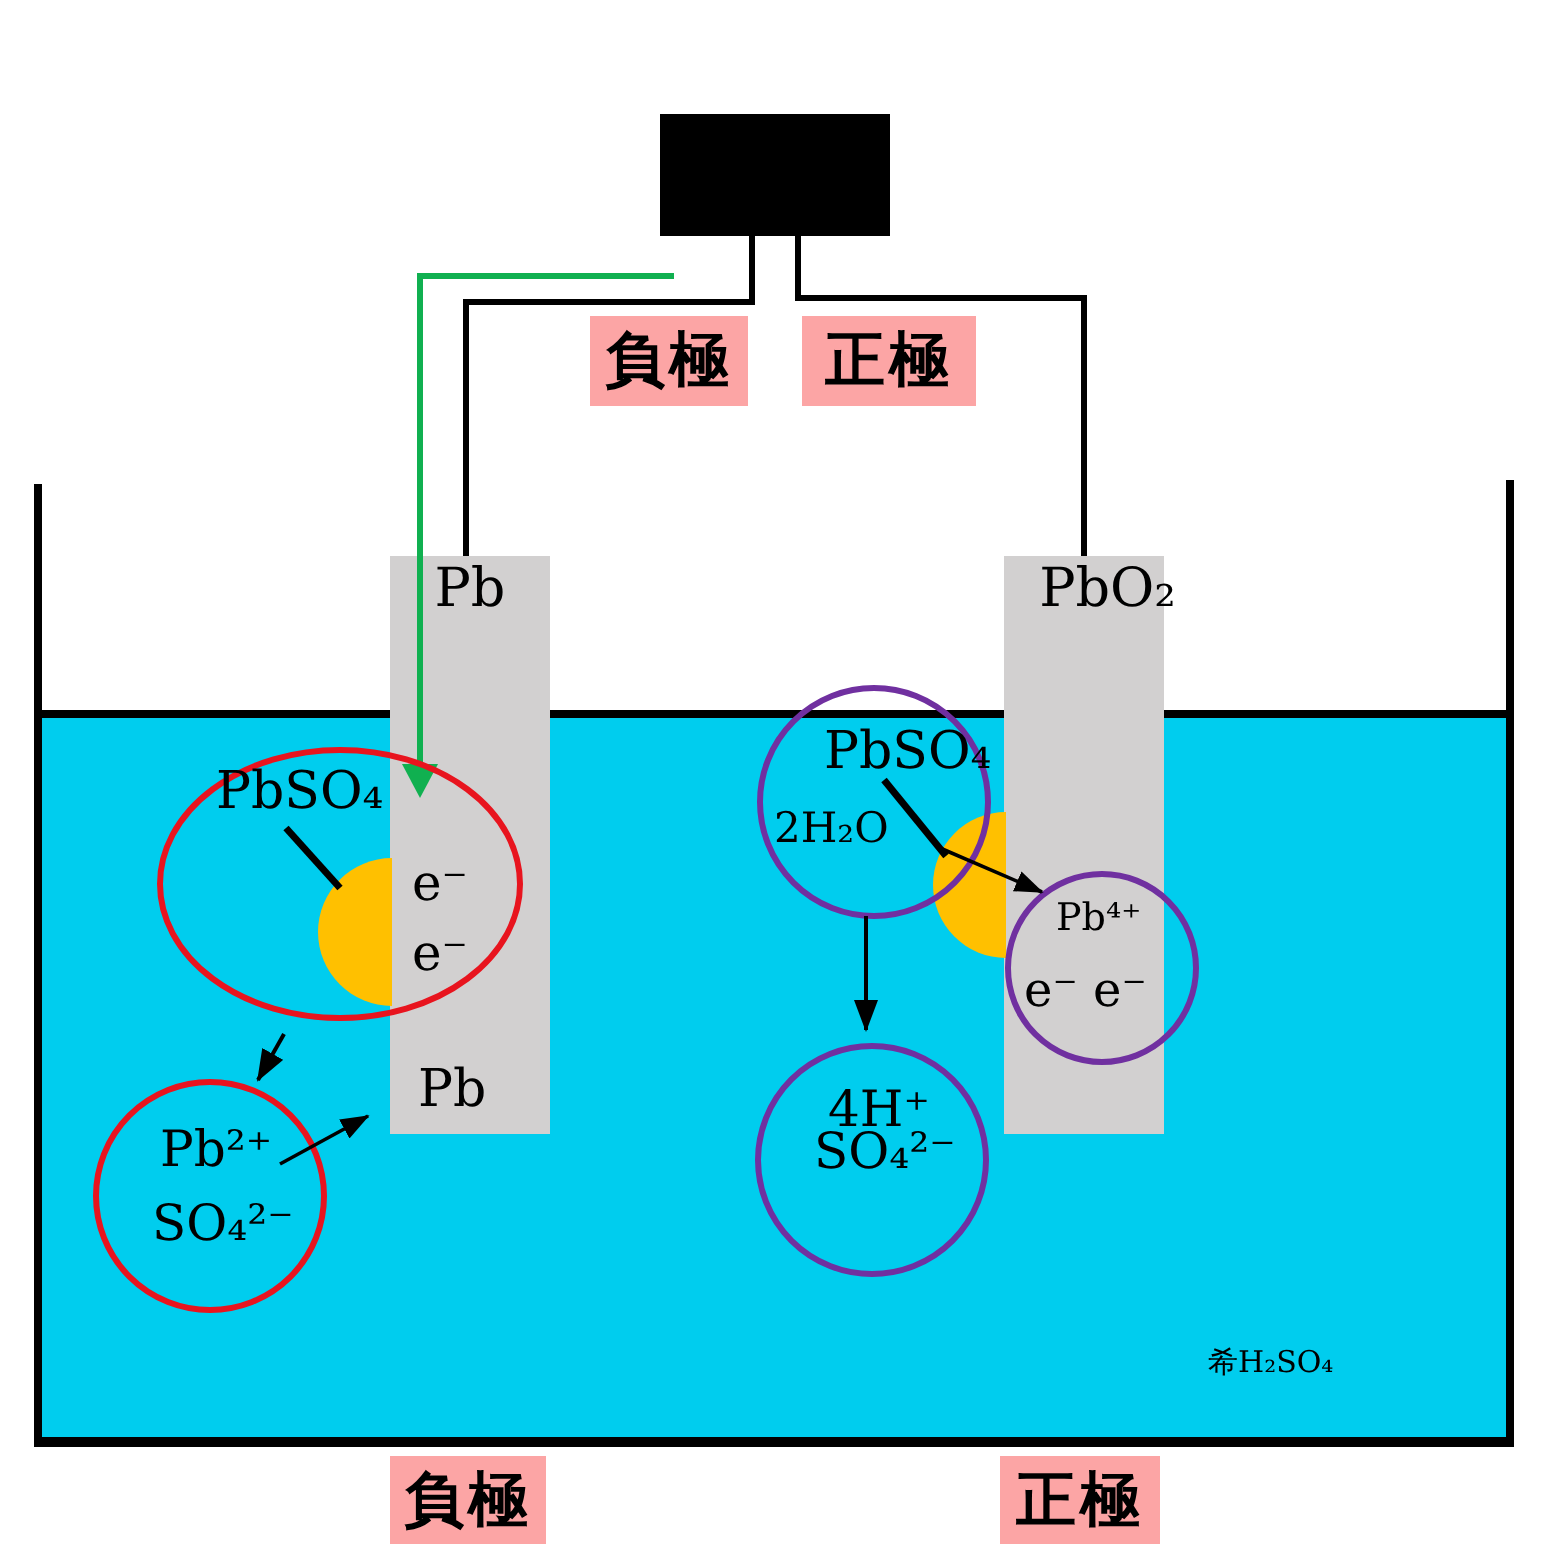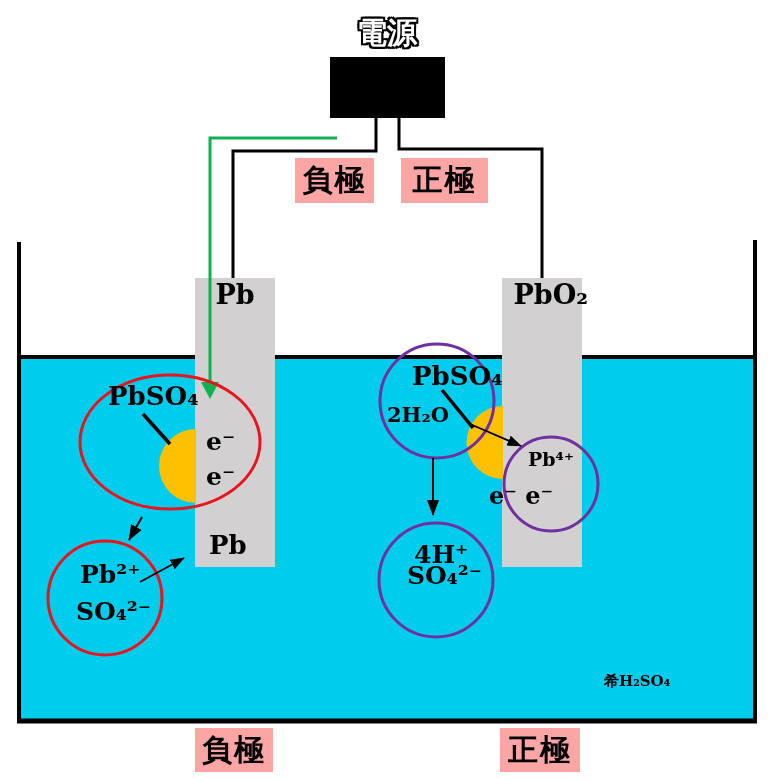--- a/index.html
+++ b/index.html
@@ -1,19 +1,19 @@
 <!DOCTYPE html>
 <html><head>
 <meta charset="utf-8">
 <style>
   html,body{margin:0;padding:0;background:#fff;}
   #stage{position:relative;width:772px;height:780px;background:#fff;overflow:hidden;
          font-family:"Liberation Sans",sans-serif;}
   #diagram-svg{position:absolute;left:0;top:0;}
-  .lbl{position:absolute;white-space:nowrap;font-weight:bold;}
+  .lbl{position:absolute;white-space:nowrap;}
   .chem{font-family:"DejaVu Serif","Liberation Serif",serif;color:#000;}
   .pole{display:flex;align-items:center;justify-content:center;
         background:#fca5a5;color:#000;font-weight:bold;font-size:30px;
         font-family:"Liberation Sans",sans-serif;letter-spacing:2px;}
   .title{font-size:30px;font-weight:bold;color:#fff;text-align:center;
          text-shadow:-2px -2px 0 #000,2px -2px 0 #000,-2px 2px 0 #000,2px 2px 0 #000,
                      -2px 0 0 #000,2px 0 0 #000,0 -2px 0 #000,0 2px 0 #000;}
   .t-title{left:342px;top:13px;width:90px;}
   .t-neg-top{left:295px;top:158px;width:79px;height:45px;}
   .t-pos-top{left:401px;top:158px;width:87px;height:45px;}
@@ -23,21 +23,21 @@
   .t-pbo2{left:500px;top:279px;width:88px;text-align:right;font-size:27px;}
   .t-pbso4-l{left:108px;top:381px;font-size:26px;}
   .t-e1{left:206px;top:427px;font-size:25px;}
   .t-e2{left:206px;top:462px;font-size:25px;}
   .t-pb-bot{left:209px;top:530px;font-size:26px;}
   .t-pb2{left:80px;top:560px;font-size:25px;}
   .t-so4-l{left:76px;top:597px;font-size:25px;}
   .t-pbso4-r{left:412px;top:361px;font-size:26px;}
   .t-2h2o{left:387px;top:402px;font-size:21px;}
   .t-pb4{left:528px;top:448px;font-size:19px;}
-  .t-ee{left:489px;top:481px;font-size:24px;}
+  .t-ee{left:512px;top:481px;font-size:24px;}
   .t-4h{left:414px;top:528px;font-size:25px;margin-top:12px;}
   .t-so4-r{left:407px;top:561px;font-size:25px;}
   .t-acid{left:604px;top:672px;font-size:15px;}
 </style>
 </head>
 <body>
 
 <div id="stage">
 
   <svg id="diagram-svg" width="772" height="780" viewBox="0 0 772 780">
@@ -77,21 +77,20 @@
     <circle cx="436" cy="580" r="57" fill="none" stroke="#7030a0" stroke-width="3"></circle>
 
     <line x1="143" y1="414" x2="170" y2="444" stroke="#000" stroke-width="3.5"></line>
     <line x1="442" y1="390" x2="473" y2="428" stroke="#000" stroke-width="3.5"></line>
     <line x1="142" y1="517" x2="129" y2="540" stroke="#000" stroke-width="2" marker-end="url(#ah)"></line>
     <line x1="140" y1="582" x2="184" y2="558" stroke="#000" stroke-width="1.8" marker-end="url(#ah)"></line>
     <line x1="470" y1="424" x2="521" y2="446" stroke="#000" stroke-width="1.8" marker-end="url(#ah)"></line>
     <line x1="433" y1="458" x2="433" y2="515" stroke="#000" stroke-width="2" marker-end="url(#ah)"></line>
   </svg>
 
-  <div class="lbl title t-title">電源</div>
 
   <div class="lbl pole t-neg-top">負極</div>
   <div class="lbl pole t-pos-top">正極</div>
   <div class="lbl pole t-neg-bot">負極</div>
   <div class="lbl pole t-pos-bot">正極</div>
 
   <div class="lbl chem t-pb-top">Pb</div>
   <div class="lbl chem t-pbo2">PbO₂</div>
   <div class="lbl chem t-pb-bot">Pb</div>
 

